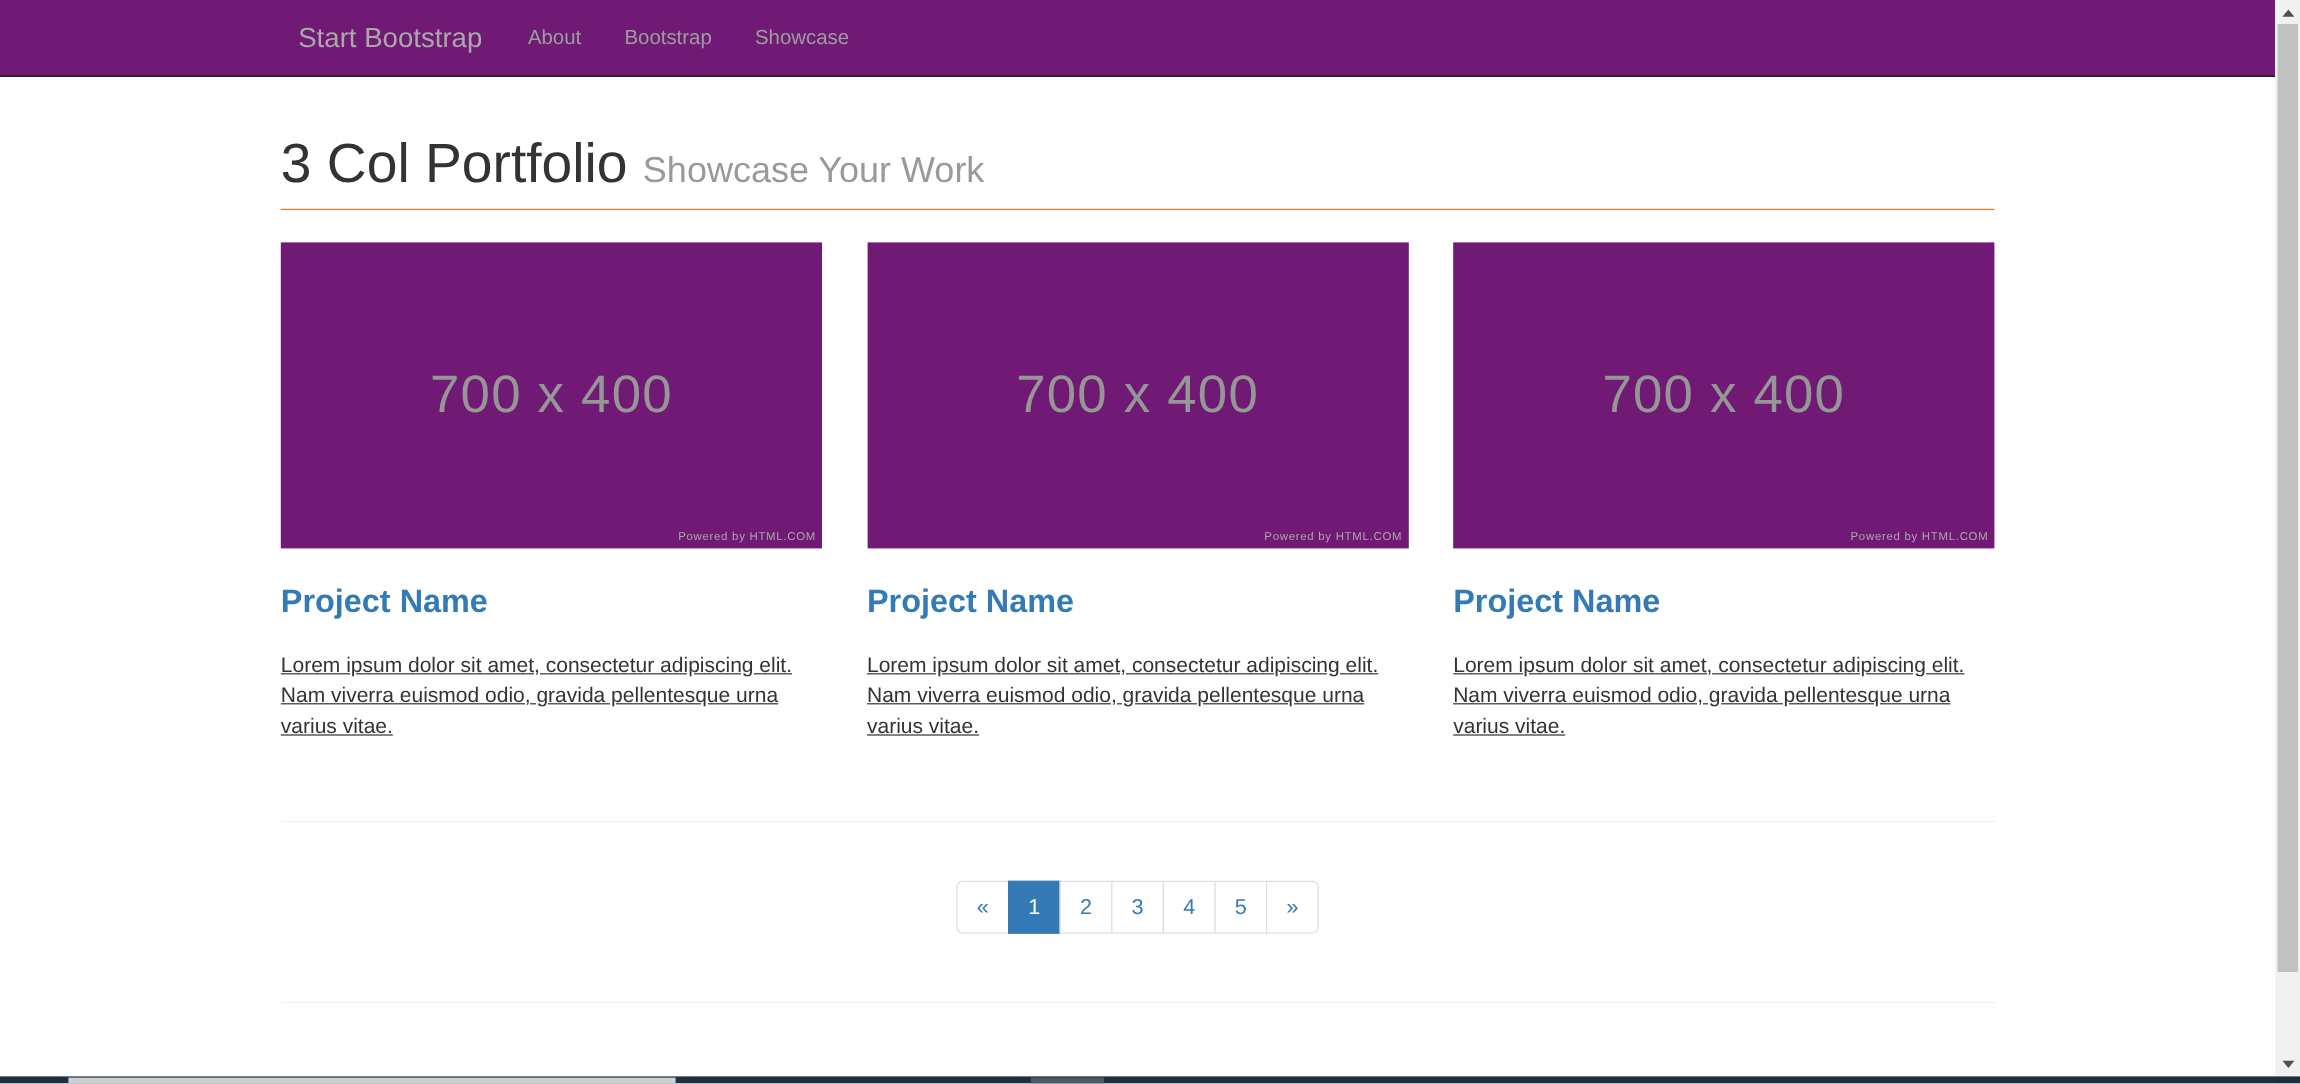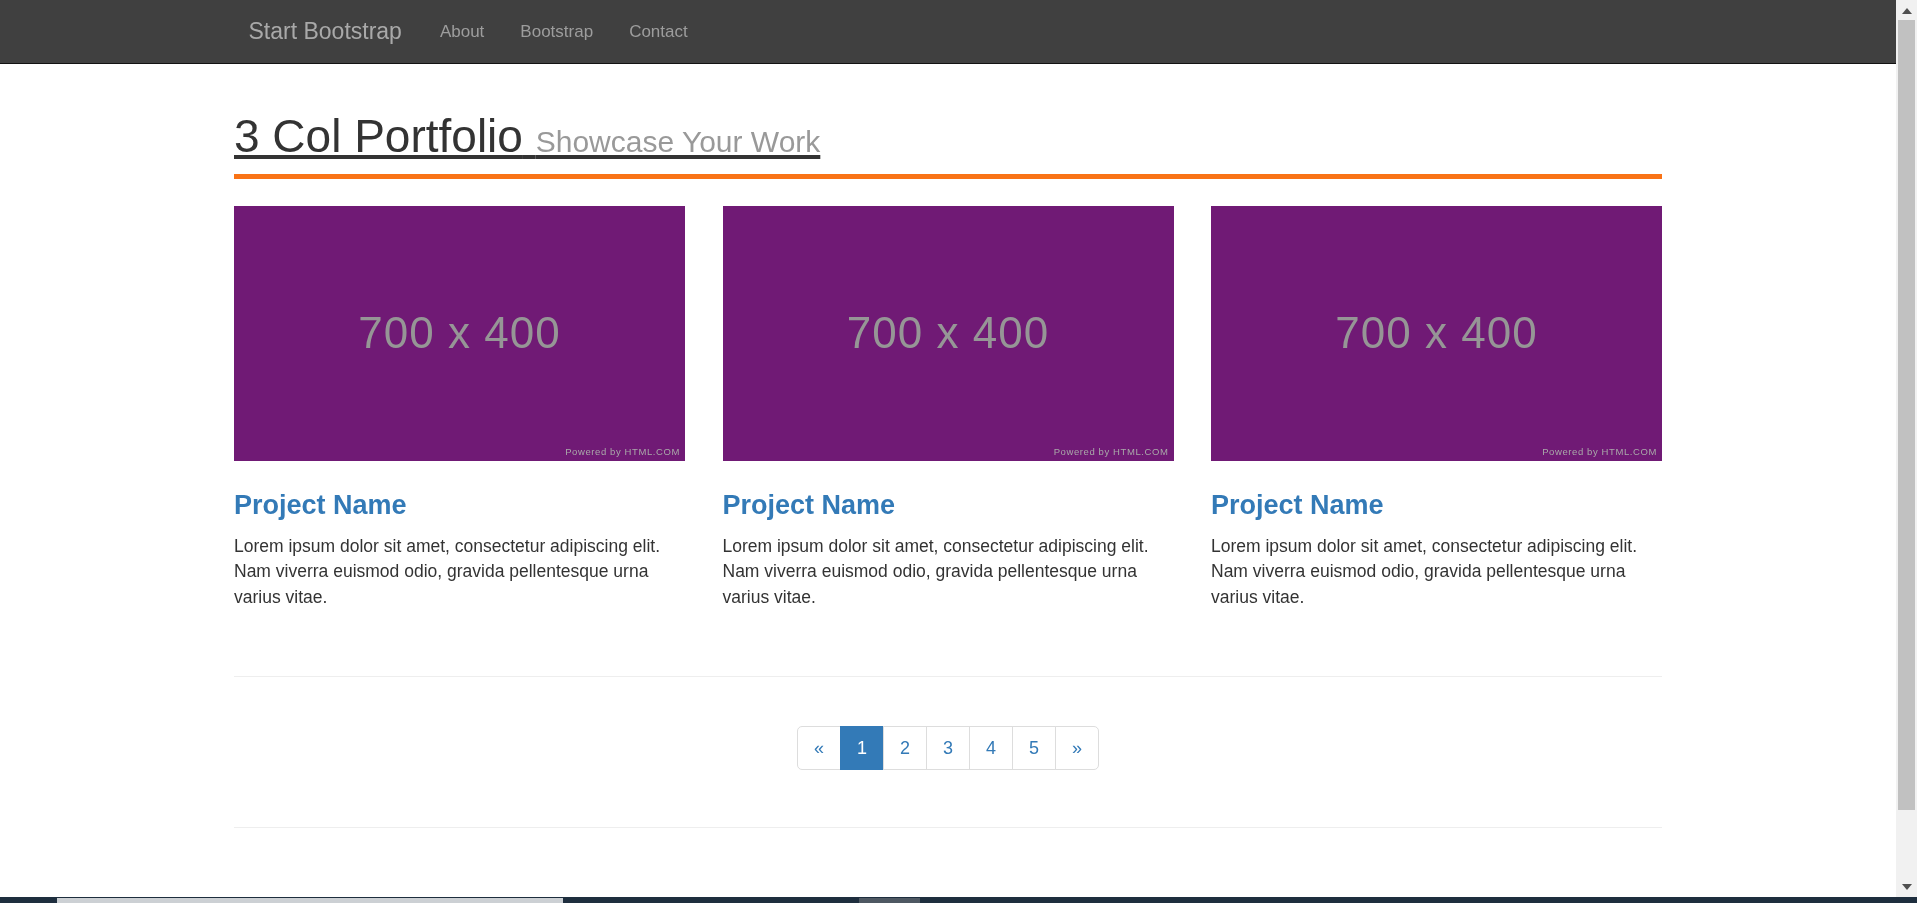--- a/index.html
+++ b/index.html
@@ -3,42 +3,42 @@
 <meta charset="utf-8">
 <style>
   * { margin: 0; padding: 0; box-sizing: border-box; }
   html, body { width: 1917px; height: 903px; overflow: hidden; background: #fff; }
   body { font-family: "Liberation Sans", "DejaVu Sans", sans-serif; color: #333; position: relative; }
 
   .viewport { position: relative; width: 1917px; height: 903px; }
   .page { width: 1896px; height: 903px; overflow: hidden; background: #fff; }
 
   
-  .navbar { height: 64px; background: #404040; border-bottom: 1px solid #121212; display: flex; align-items: stretch; padding-left: 29px; }
+  .navbar { height: 64px; background: #701a75; border-bottom: 1px solid #121212; display: flex; align-items: stretch; padding-left: 29px; }
   .nav-inner { width: 1428px; margin: 0 auto; display: flex; align-items: center; }
   .brand { color: #a9a9a9; font-size: 23px; text-decoration: none; margin-right: 20px; cursor: pointer; }
   .nav-links { list-style: none; display: flex; align-items: center; height: 100%; }
   .nav-links li { height: 100%; display: flex; align-items: center; }
   .nav-links a { color: #9d9d9d; font-size: 17px; text-decoration: none; padding: 0 18px; cursor: pointer; }
 
   
   .container { width: 1428px; margin: 0 auto; }
 
-  .page-header { margin-top: 47px; padding-bottom: 12px; border-bottom: 5px solid #f97316; text-decoration: underline; }
+  .page-header { margin-top: 47px; padding-bottom: 12px; border-bottom: 1px solid #f97316; }
   .page-header h1 { font-size: 46px; font-weight: 400; color: #333; line-height: 1.1; }
   .page-header h1 small { font-size: 30px; font-weight: 400; color: #999999; }
 
   
   .row { margin-top: 27px; display: flex; justify-content: space-between; }
   .col { width: 451px; }
   .placeholder-img { position: relative; width: 451px; height: 255px; background: #701a75; display: flex; align-items: center; justify-content: center; cursor: pointer; }
   .ph-label { font-size: 44px; color: #969696; letter-spacing: 1px; }
   .watermark { position: absolute; right: 5px; bottom: 4px; font-size: 9.5px; color: #a9a9a9; letter-spacing: 0.6px; }
   .project-title { margin-top: 29px; font-size: 27px; font-weight: 700; color: #337ab7; cursor: pointer; }
-  .project-desc { margin-top: 13px; font-size: 17.5px; line-height: 25.5px; color: #333; }
+  .project-desc { margin-top: 25px; font-size: 17.5px; line-height: 25.5px; color: #333; text-decoration: underline; }
 
   
   hr { border: none; border-top: 1px solid #eeeeee; }
   .hr-top { margin-top: 66px; }
   .hr-bottom { margin-top: 57px; }
 
   
   .pager-wrap { margin-top: 49px; display: flex; justify-content: center; }
   .pagination { list-style: none; display: flex; }
   .pagination li a {
@@ -78,21 +78,21 @@
       <div class="nav-inner">
         <a class="brand">Start Bootstrap</a>
         <ul class="nav-links">
           <li>
               <a>About</a>
             </li>
           <li>
               <a>Bootstrap</a>
             </li>
           <li>
-              <a>Contact</a>
+              <a>Showcase</a>
             </li>
         </ul>
       </div>
     </nav>
 
     <div class="container">
 
       <div class="page-header">
         <h1>
           <span>3 Col Portfolio</span>

